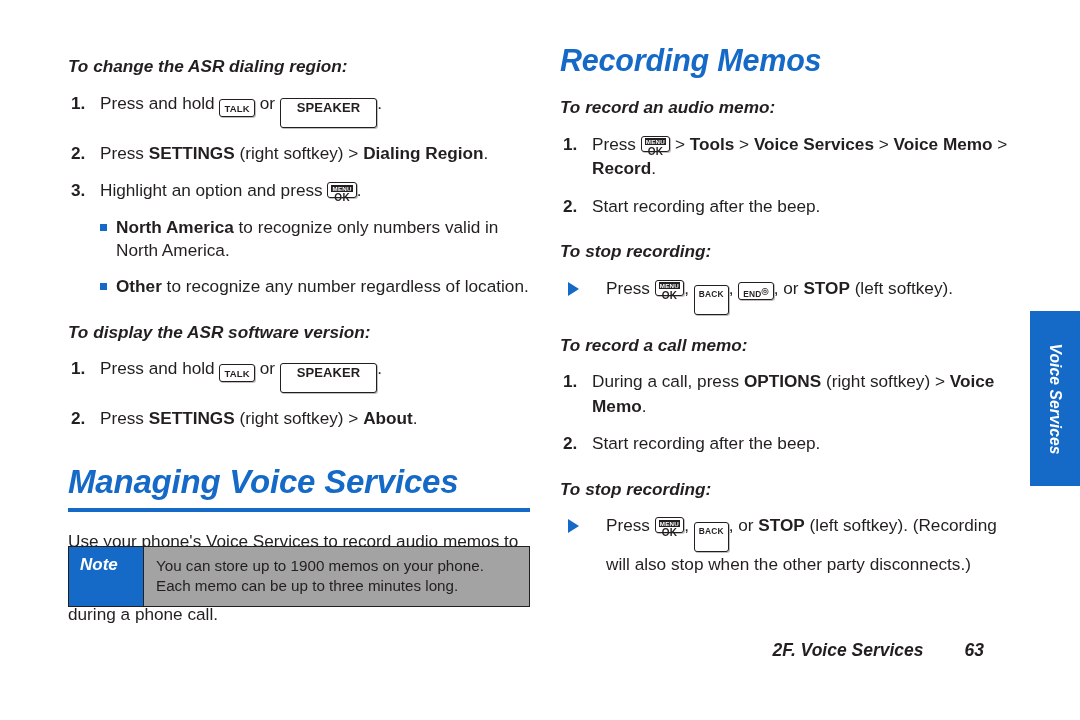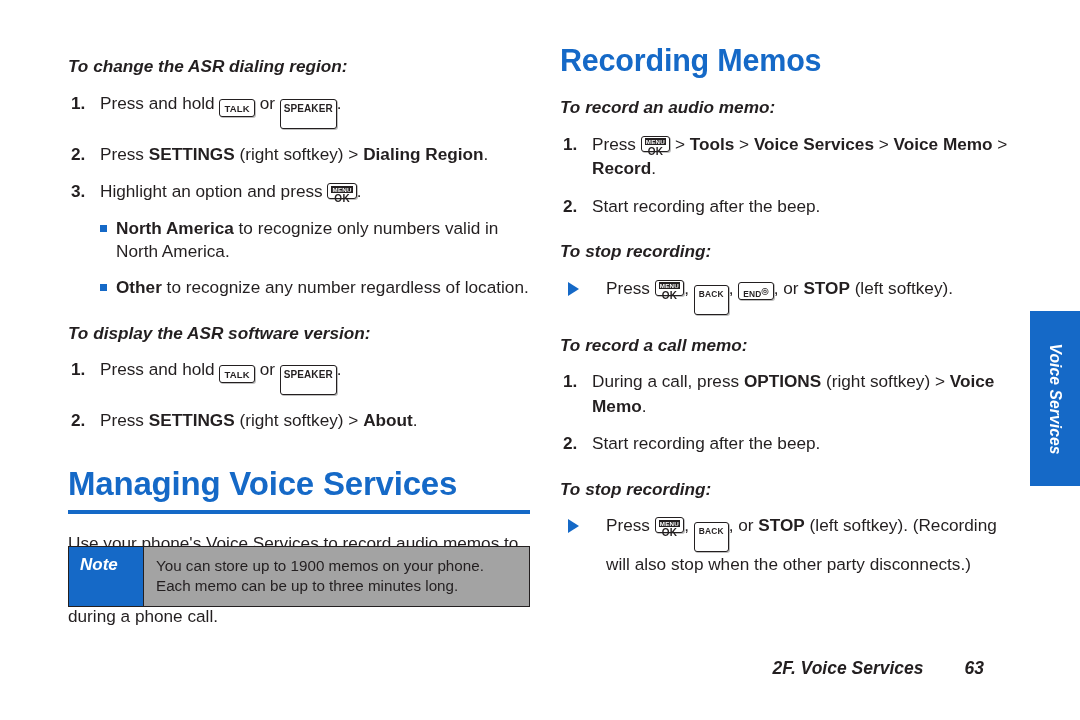--- a/index.html
+++ b/index.html
@@ -25,20 +25,21 @@
   }
   .col-right {
     position: absolute;
     left: 560px; top: 44px;
     width: 460px;
   }
 
   
   .h1-blue {
     color: #1569c7;
+    font-style: italic;
     font-weight: bold;
     font-size: 30.5px;
     line-height: 1.06;
     letter-spacing: -0.2px;
     margin: 0;
   }
   .h1-blue.big {
     font-size: 33px;
   }
   .rule {
@@ -120,22 +121,22 @@
   }
   .key.talk {
     padding: 3px 4px 7px 4px;
     font-size: 9.5px;
     letter-spacing: 0.2px;
     min-width: 26px;
     height: 18px;
     line-height: 11px;
   }
   .key.speaker {
-    padding: 3px 3px;
-    font-size: 10px;
+    padding: 3px 16px;
+    font-size: 13px;
     letter-spacing: 0.1px;
     min-width: 29px;
     height: 30px;
     line-height: 11px;
   }
   .key.back {
     padding: 3px 4px;
     font-size: 8.4px;
     letter-spacing: 0.2px;
     min-width: 27px;
@@ -221,21 +222,21 @@
     color: #ffffff;
     font-style: italic;
     font-weight: bold;
     font-size: 15.6px;
     letter-spacing: 0.1px;
   }
 
   
   .footer {
     position: absolute;
-    left: 0; top: 658px;
+    left: 0; top: 640px;
     width: 1030px;
     text-align: right;
     padding-right: 46px;
     font-style: italic;
     font-weight: bold;
     font-size: 17.5px;
     color: #231f20;
   }
   .footer .sec { margin-right: 41px; }
 </style>

